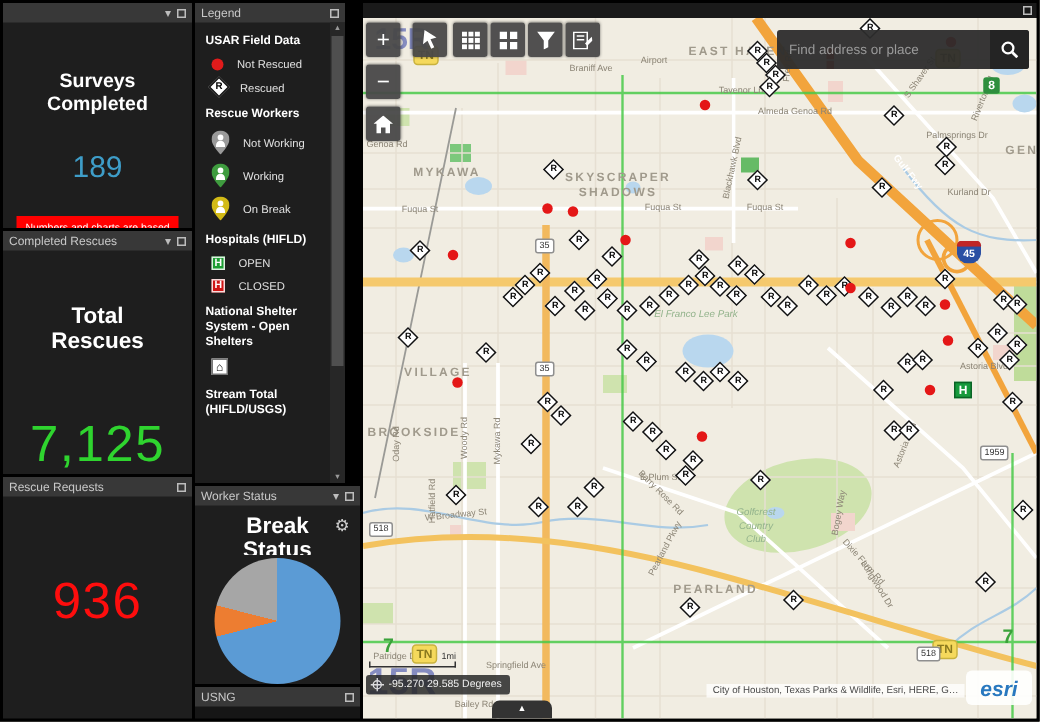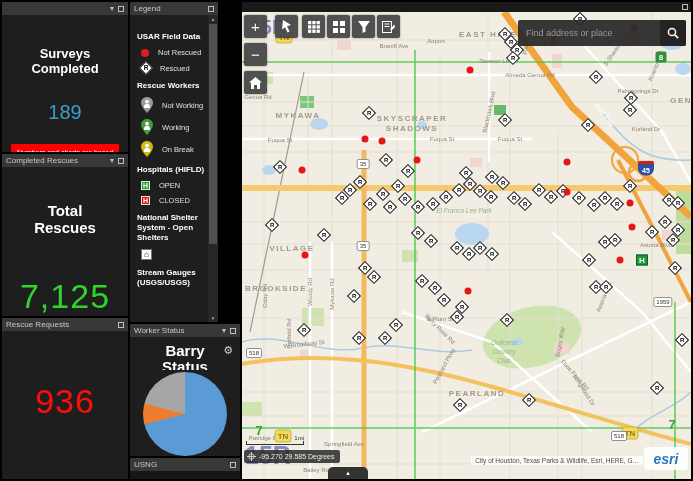--- a/index.html
+++ b/index.html
@@ -11,21 +11,21 @@
   .caret{color:#bdbdbd;font-size:8px;line-height:8px;}
   .winbox{width:6px;height:6px;border:1px solid #bdbdbd;display:inline-block;}
   .center-col{display:flex;flex-direction:column;align-items:center;margin-top:17px;}
   .big-title{color:#fff;font-weight:bold;font-size:13px;text-align:center;line-height:1.15;}
   .metric{font-size:20px;}
   .note{background:#f00;color:#fff;font-size:7px;line-height:1.4;text-align:center;padding:4px 3px;width:108px;}
   .metric-lg{font-size:34px;letter-spacing:1px;}
   
   .leg-body{position:absolute;left:0;top:13px;right:10px;bottom:0;padding:5px 2px 0 7px;overflow:hidden;}
   .leg-head{color:#fff;font-weight:bold;font-size:8px;margin:8px 0 5px 0;line-height:1.25;}
-  .leg-head:first-child{margin-top:12px;}
+  .leg-head:first-child{margin-top:2px;}
   .leg-row{display:flex;align-items:center;gap:9px;margin:6px 0 6px 4px;}
   .leg-label{color:#e0e0e0;font-size:7.5px;}
   .leg-dot{width:8px;height:8px;border-radius:50%;background:#e01b1b;flex:0 0 auto;}
   .rmarker{width:10px;height:10px;background:#fff;border:1.5px solid #111;transform:rotate(45deg);display:flex;align-items:center;justify-content:center;flex:0 0 auto;}
   .rmarker span{transform:rotate(-45deg);font-size:6.5px;font-weight:bold;color:#000;line-height:1;}
   .hsq{width:9px;height:9px;display:flex;align-items:center;justify-content:center;color:#fff;font-weight:bold;font-size:7px;border:1px solid rgba(255,255,255,.85);flex:0 0 auto;}
   .hsq.open{background:#1d9e33;}
   .hsq.closed{background:#d01616;}
   .shelter{width:11px;height:11px;background:#fff;border:1px solid #777;color:#000;font-size:8px;display:flex;align-items:center;justify-content:center;flex:0 0 auto;}
   .scroll{position:absolute;top:13px;right:0;bottom:0;width:10px;background:#272727;display:flex;flex-direction:column;align-items:center;}
@@ -101,21 +101,21 @@
   <div class="panel" style="left:2px;top:318px;width:126px;height:161px;">
     <div class="phead">
       <span class="ptitle">Rescue Requests</span>
       <span class="winbox"></span>
     </div>
     <div class="center-col">
       <div class="metric-lg" style="margin-top:34px;color:#fe0d0d;">936</div>
     </div>
   </div>
 
-  <div class="panel" style="left:130px;top:2px;width:88px;height:320px;">
+  <div class="panel" style="left:130px;top:2px;width:100px;height:320px;">
     <div class="phead">
       <span class="ptitle">Legend</span>
       <span class="winbox"></span>
     </div>
     <div class="leg-body" id="legend-body">
         <div class="leg-head">USAR Field Data</div>
         <div class="leg-row">
           <span class="leg-dot"></span>
           <span class="leg-label">Not Rescued</span>
         </div>
@@ -157,39 +157,39 @@
         </div>
         <div class="leg-row">
           <span class="hsq closed">H</span>
           <span class="leg-label">CLOSED</span>
         </div>
         <div class="leg-head">National Shelter System - Open Shelters</div>
         <div class="leg-row">
           <span class="shelter">⌂</span>
           <span class="leg-label"></span>
         </div>
-        <div class="leg-head">Stream Gauges (USGS/USGS)</div>
+        <div class="leg-head">Stream Total (HIFLD/USGS)</div>
       </div>
     <div class="scroll">
       <span class="arr">▲</span>
       <span class="thumb"></span>
       <span style="flex:1"></span>
       <span class="arr">▼</span>
     </div>
   </div>
 
   <div class="panel" style="left:130px;top:324px;width:110px;height:132px;">
     <div class="phead">
       <span class="ptitle">Worker Status</span>
       <span class="caret">▾</span>
       <span class="winbox"></span>
     </div>
     <div class="gear">⚙</div>
     <div class="ws-title">
-      <div>Barry</div>
+      <div>Break</div>
       <div>Status</div>
     </div>
     <div class="pie" id="pie" style="background: conic-gradient(rgb(91, 155, 213) 0%, rgb(91, 155, 213) 71%, rgb(237, 125, 49) 71%, rgb(237, 125, 49) 79%, rgb(166, 166, 166) 79%, rgb(166, 166, 166) 100%);"></div>
   </div>
 
   <div class="panel" style="left:130px;top:458px;width:110px;height:21px;background:#161616;">
     <div class="phead">
       <span class="ptitle">USNG</span>
       <span class="winbox"></span>
     </div>

